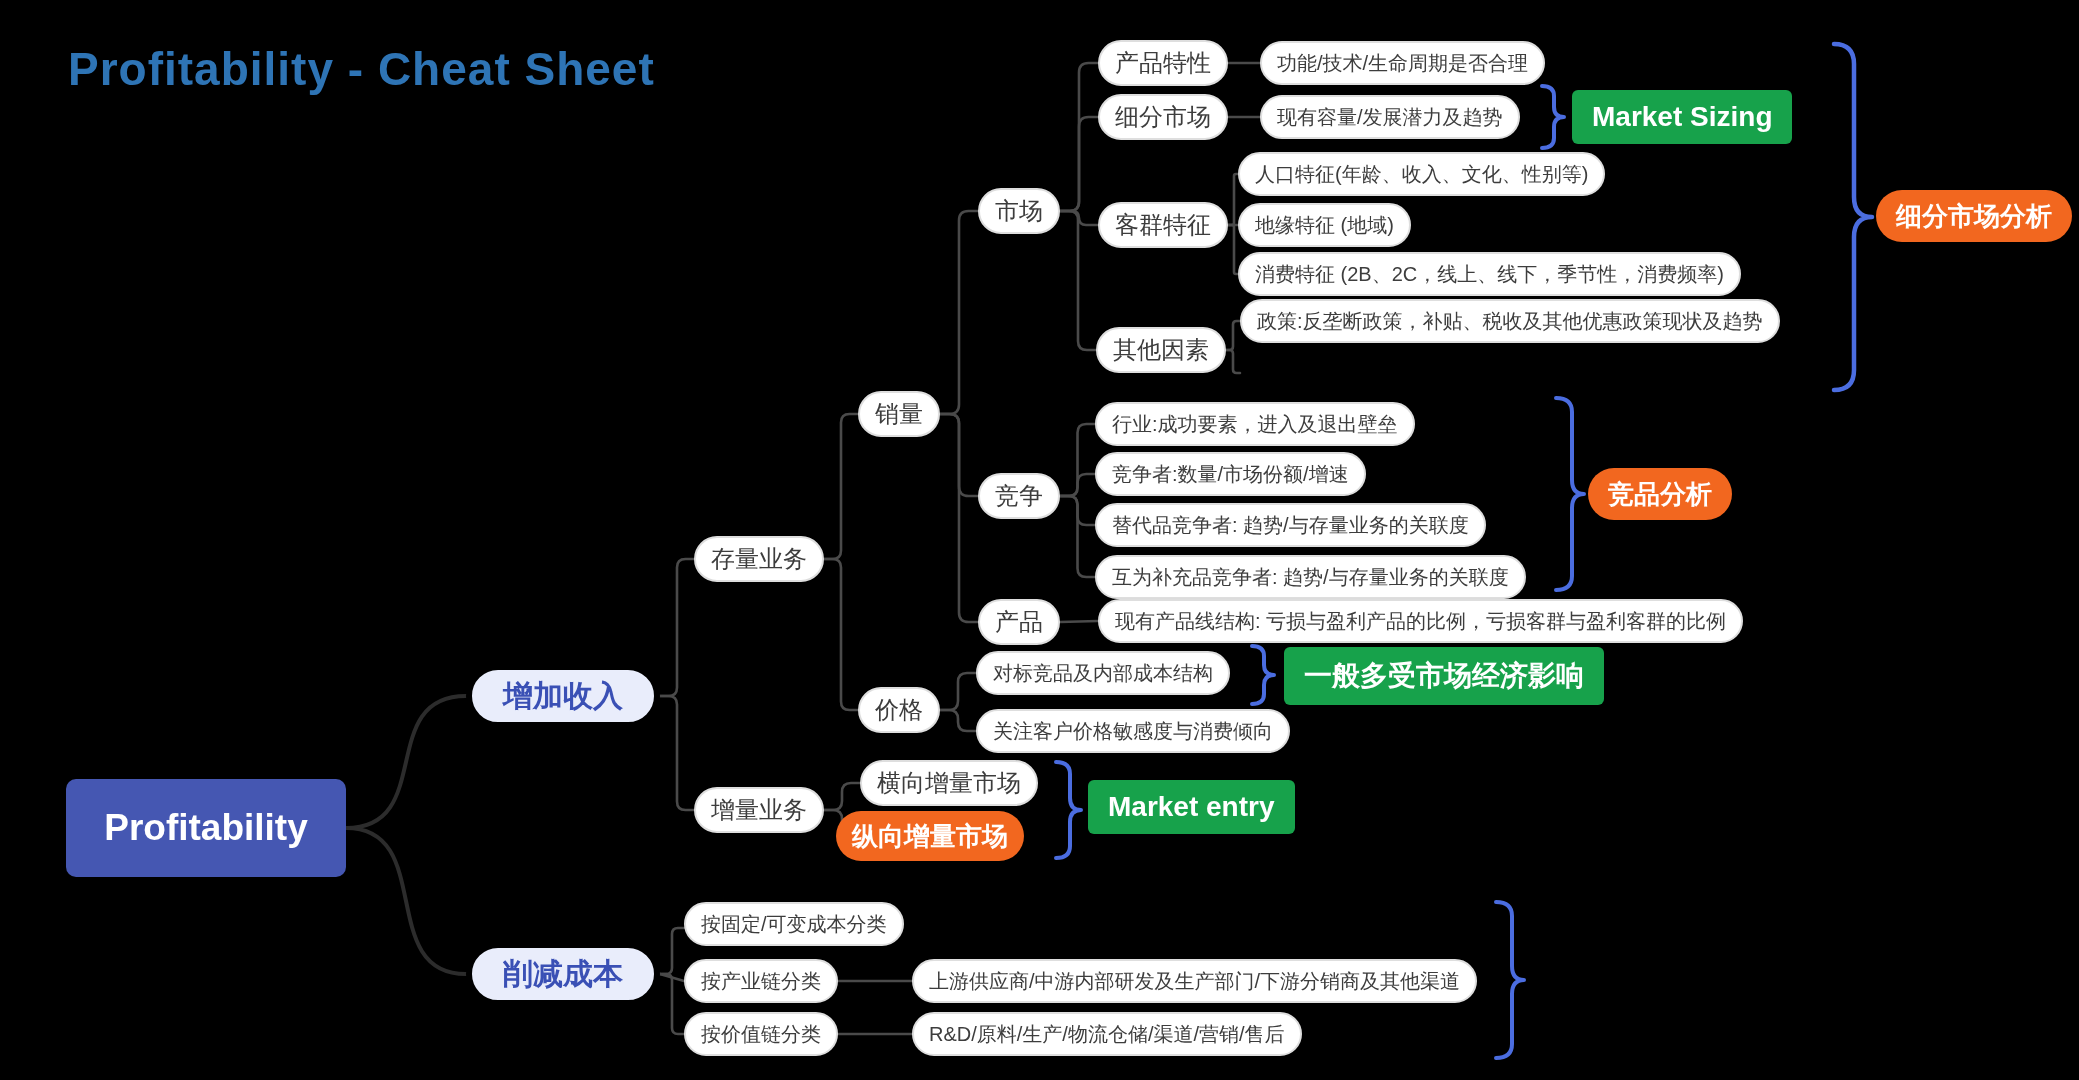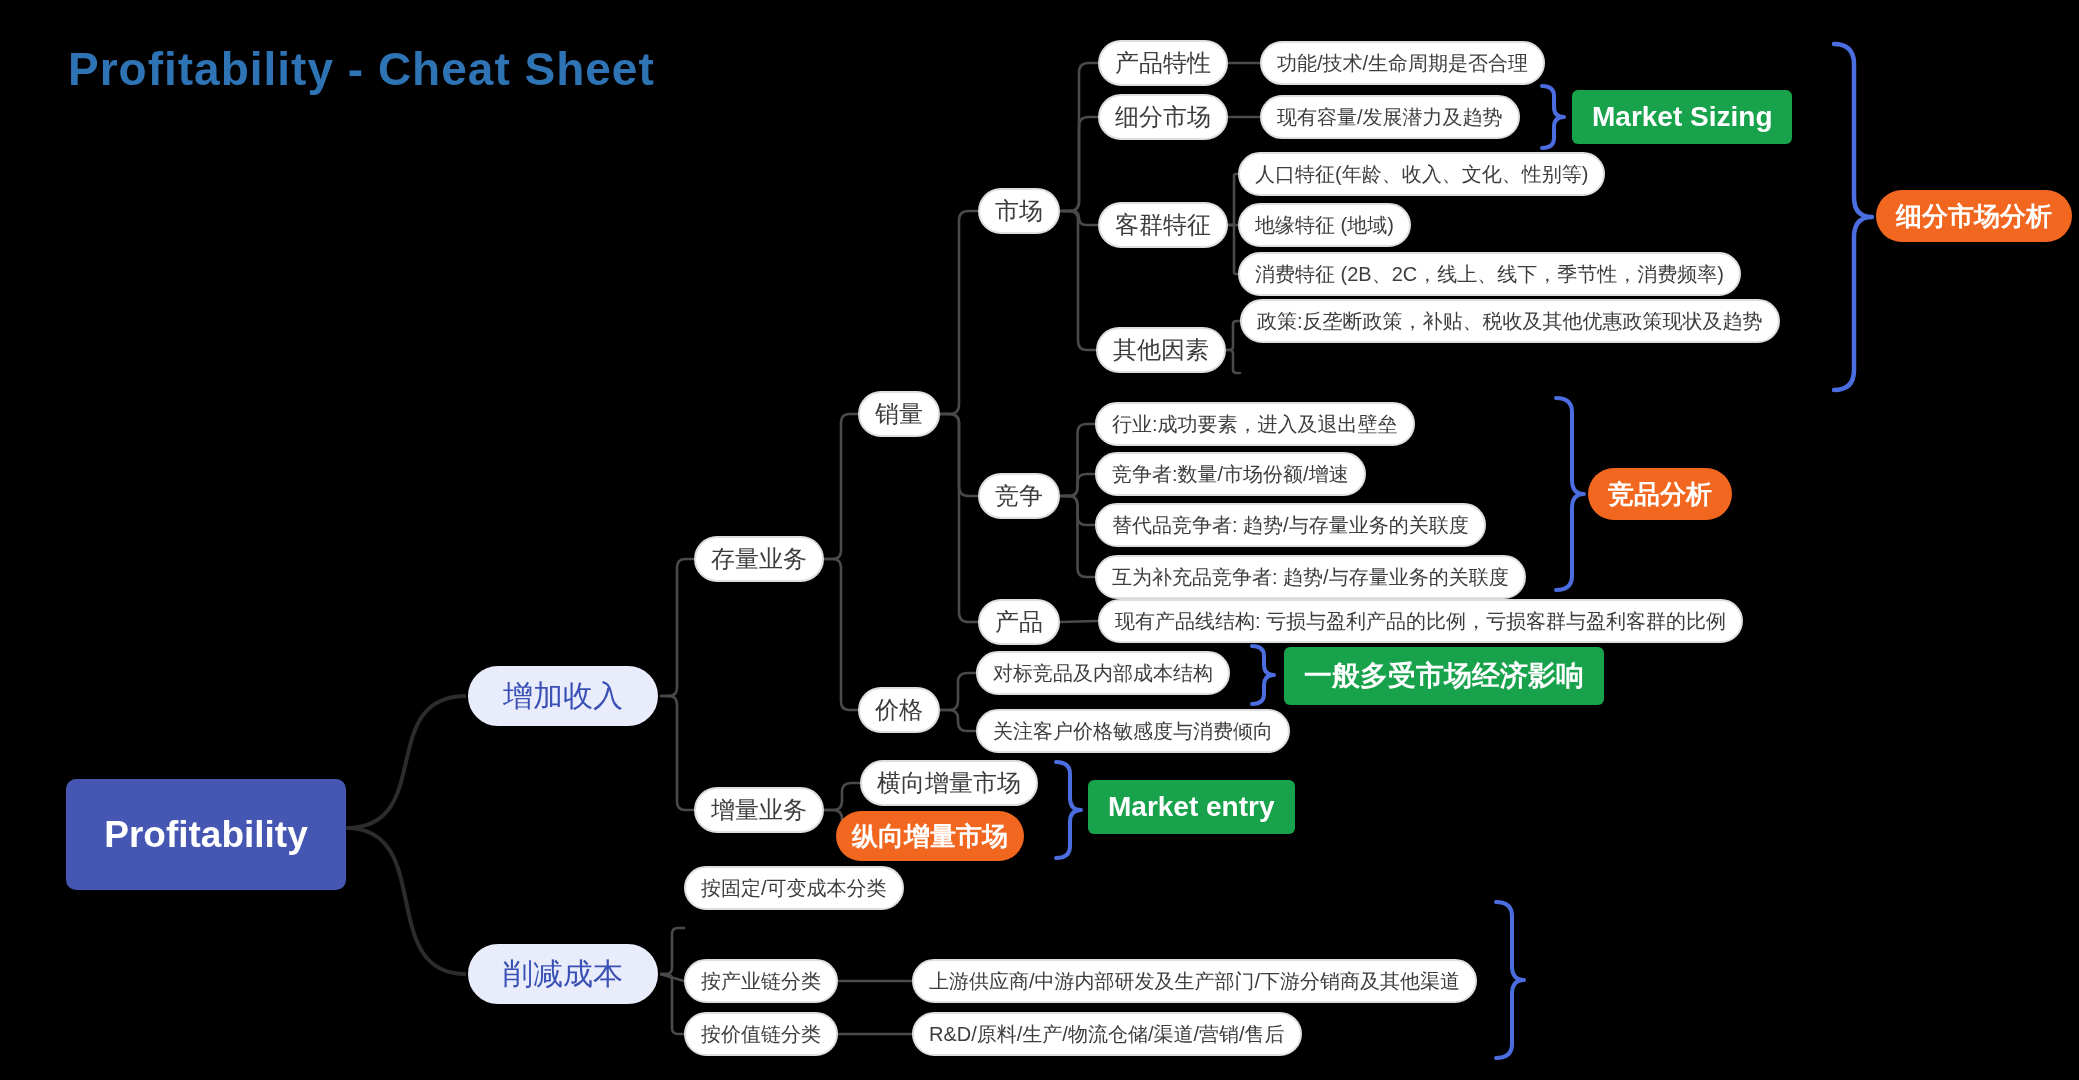--- a/index.html
+++ b/index.html
@@ -7,24 +7,24 @@
           font-family:"Liberation Sans",sans-serif;}
   #edge-layer{position:absolute;left:0;top:0;width:2079px;height:1080px;}
   .title{position:absolute;left:68px;top:42px;font-size:46px;font-weight:bold;
          color:var(--title_blue);letter-spacing:1px;}
   .node{position:absolute;display:flex;align-items:center;justify-content:center;
         white-space:nowrap;box-sizing:border-box;}
   .plain{height:44px;padding:0 15px;background:#ffffff;border:2px solid #dedede;
          border-radius:22px;font-size:20px;color:#3d3d3d;box-shadow:0 1px 3px rgba(0,0,0,.06);}
   .mid{height:46px;padding:0 15px;background:#ffffff;border:2px solid #dedede;
        border-radius:23px;font-size:24px;color:#3d3d3d;box-shadow:0 1px 3px rgba(0,0,0,.06);}
-  .branch{width:194px;height:64px;background:var(--branch_fill);border:2px solid #000000;
-          border-radius:32px;font-size:30px;font-weight:normal;color:var(--branch_text);
+  .branch{width:194px;height:64px;background:var(--branch_fill);border:6px solid #000000;
+          border-radius:32px;font-size:30px;font-weight:bold;color:var(--branch_text);
           box-shadow:0 1px 3px rgba(0,0,0,.08);}
-  .root{width:280px;height:111px;background:var(--root_blue);border-radius:10px;
+  .root{width:280px;height:98px;background:var(--root_blue);border-radius:10px;
         font-size:37px;font-weight:bold;color:#ffffff;box-shadow:0 2px 4px rgba(0,0,0,.15);}
   .badge-green{height:54px;padding:0 20px;background:var(--accent_green);border-radius:6px;
                font-size:28px;font-weight:bold;color:#ffffff;}
   .badge-orange{height:52px;padding:12px 20px;background:var(--accent_orange);border-radius:26px;
                 font-size:26px;font-weight:bold;color:#ffffff;}
   .pill-orange{height:50px;padding:0 16px;background:var(--accent_orange);border-radius:25px;
                font-size:26px;font-weight:bold;color:#ffffff;}
   .edge{fill:none;stroke:#4a4a4a;stroke-width:2.6;stroke-linecap:round;}
   .trunk{stroke:#2c2c2c;stroke-width:4;}
   .brace{fill:none;stroke:var(--brace_blue);stroke-width:4;stroke-linecap:round;stroke-linejoin:round;}
@@ -108,21 +108,21 @@
   <div class="node plain" style="left:1095px;top:503px">替代品竞争者: 趋势/与存量业务的关联度</div>
   <div class="node plain" style="left:1095px;top:555px">互为补充品竞争者: 趋势/与存量业务的关联度</div>
   <div class="node plain" style="left:1098px;top:599px">现有产品线结构: 亏损与盈利产品的比例，亏损客群与盈利客群的比例</div>
 
   <div class="node plain" style="left:976px;top:651px">对标竞品及内部成本结构</div>
   <div class="node plain" style="left:976px;top:709px">关注客户价格敏感度与消费倾向</div>
 
   <div class="node mid" style="left:860px;top:760px">横向增量市场</div>
   <div class="node pill-orange" style="left:836px;top:811px">纵向增量市场</div>
 
-  <div class="node plain" style="left:684px;top:866px">按固定/可变成本分类</div>
+  <div class="node plain" style="left:684px;top:902px">按固定/可变成本分类</div>
   <div class="node plain" style="left:684px;top:959px">按产业链分类</div>
   <div class="node plain" style="left:684px;top:1012px">按价值链分类</div>
   <div class="node plain" style="left:912px;top:959px">上游供应商/中游内部研发及生产部门/下游分销商及其他渠道</div>
   <div class="node plain" style="left:912px;top:1012px">R&amp;D/原料/生产/物流仓储/渠道/营销/售后</div>
 
   <div class="node badge-green" style="left:1572px;top:90px">Market Sizing</div>
   <div class="node badge-green" style="left:1284px;top:647px;height:58px">一般多受市场经济影响</div>
   <div class="node badge-green" style="left:1088px;top:780px">Market entry</div>
   <div class="node badge-orange" style="left:1876px;top:190px">细分市场分析</div>
   <div class="node badge-orange" style="left:1588px;top:468px">竞品分析</div>

